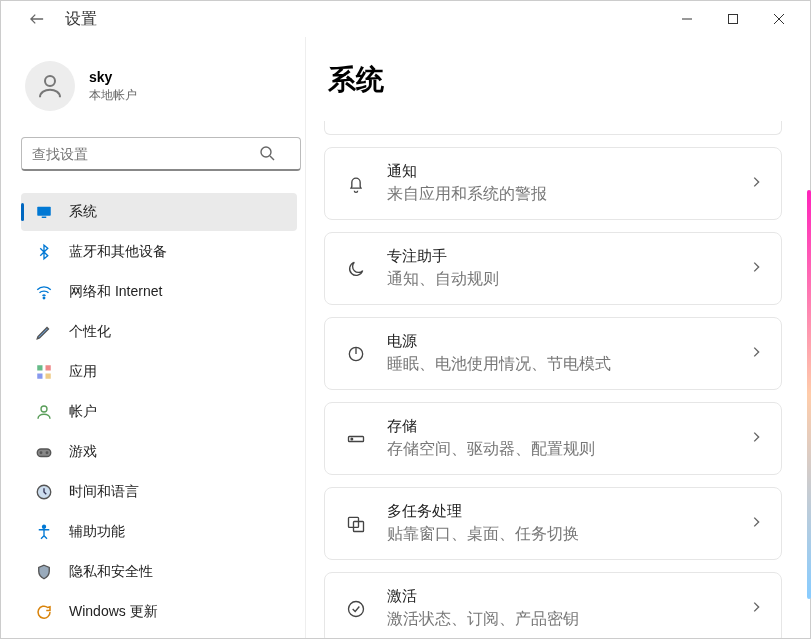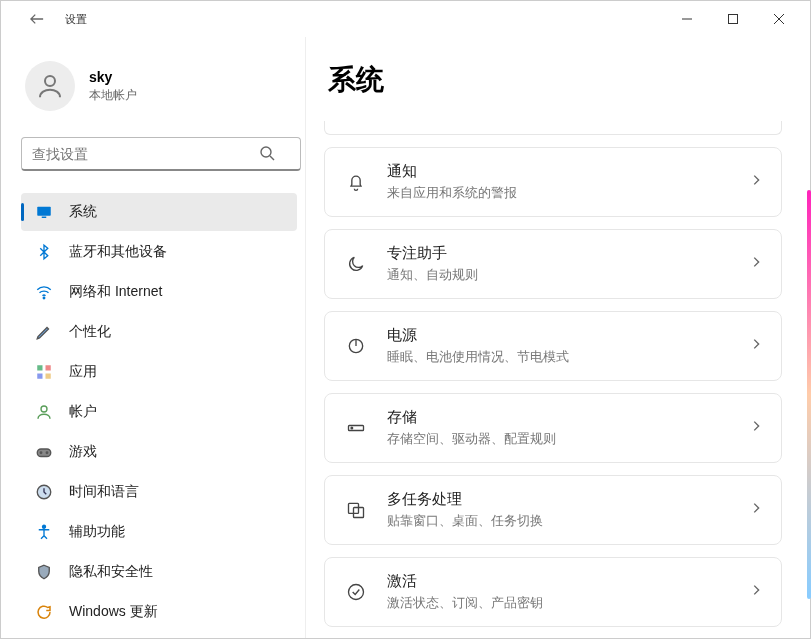--- a/index.html
+++ b/index.html
@@ -1,20 +1,20 @@
 <!DOCTYPE html>
 <html><head>
 <meta charset="utf-8">
 <style>
   * { box-sizing: border-box; margin: 0; padding: 0; font-family: "Segoe UI", "Microsoft YaHei", sans-serif; }
   body { width: 811px; height: 639px; background: #f5f5f5; overflow: hidden; position: relative; }
   .window { width: 100%; height: 100%; background: #fff; display: flex; flex-direction: column; border: 1px solid #ccc; }
   .titlebar { height: 36px; display: flex; align-items: center; padding: 0 8px; }
   .titlebar .back { width: 24px; height: 24px; display: flex; align-items: center; justify-content: center; color: #666; margin-left: 16px; }
-  .titlebar .title { margin-left: 16px; font-size: 11px; color: #333; }
+  .titlebar .title { margin-left: 16px; font-size: 16px; color: #333; }
   .titlebar .spacer { flex: 1; }
   .win-controls { display: flex; }
   .win-btn { width: 46px; height: 36px; display: flex; align-items: center; justify-content: center; color: #333; }
   .win-btn svg { width: 10px; height: 10px; }
 
   .content { flex: 1; display: flex; overflow: hidden; }
   .sidebar { width: 305px; padding: 24px 8px 8px 20px; display: flex; flex-direction: column; border-right: 1px solid #eee; }
   .user { display: flex; align-items: center; margin-bottom: 26px; padding-left: 4px; }
   .avatar { width: 50px; height: 50px; border-radius: 50%; background: #ededed; display: flex; align-items: center; justify-content: center; color: #777; }
   .avatar svg { width: 30px; height: 30px; }
@@ -33,21 +33,21 @@
   .nav-item.active::before { content: ""; position: absolute; left: 0; top: 10px; bottom: 10px; width: 3px; background: #0067c0; border-radius: 2px; }
 
   .main { flex: 1; padding: 24px 28px 12px 18px; overflow-y: auto; }
   .page-title { font-size: 28px; font-weight: 600; margin-bottom: 22px; padding-left: 4px; }
   .card-stub { height: 14px; border: 1px solid #e6e6e6; border-top: none; border-radius: 0 0 6px 6px; margin-bottom: 12px; }
   .card { display: flex; align-items: center; border: 1px solid #e6e6e6; border-radius: 8px; padding: 14px 18px; margin-bottom: 12px; background: #fff; cursor: pointer; }
   .card.highlight { border: 2px solid #e53935; }
   .card-icon { width: 26px; display: flex; align-items: center; justify-content: center; color: #444; margin-right: 18px; }
   .card-text { flex: 1; }
   .card-title { font-size: 15px; color: #222; }
-  .card-sub { font-size: 13px; color: #777; margin-top: 3px; }
+  .card-sub { font-size: 16px; color: #777; margin-top: 3px; }
   .chevron { color: #666; }
 
   
   .edge { position: absolute; right: 0; top: 190px; bottom: 40px; width: 4px; background: linear-gradient(#f2b, #fca, #8cf); border-radius: 2px; }
 </style>
 </head>
 <body>
 
 <div class="window">
   <div class="titlebar">

